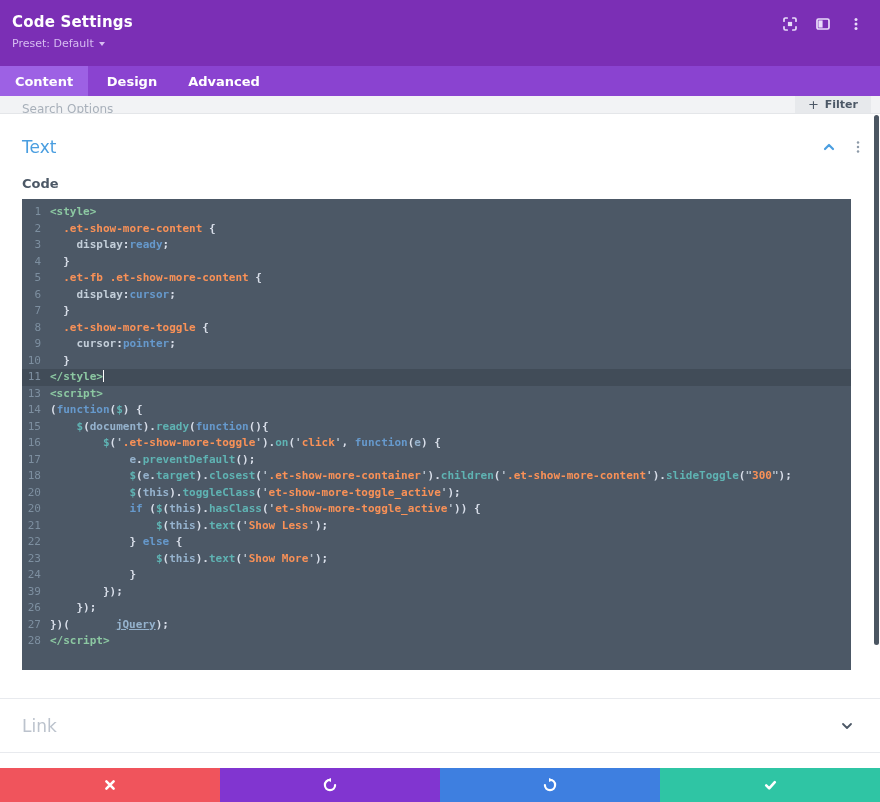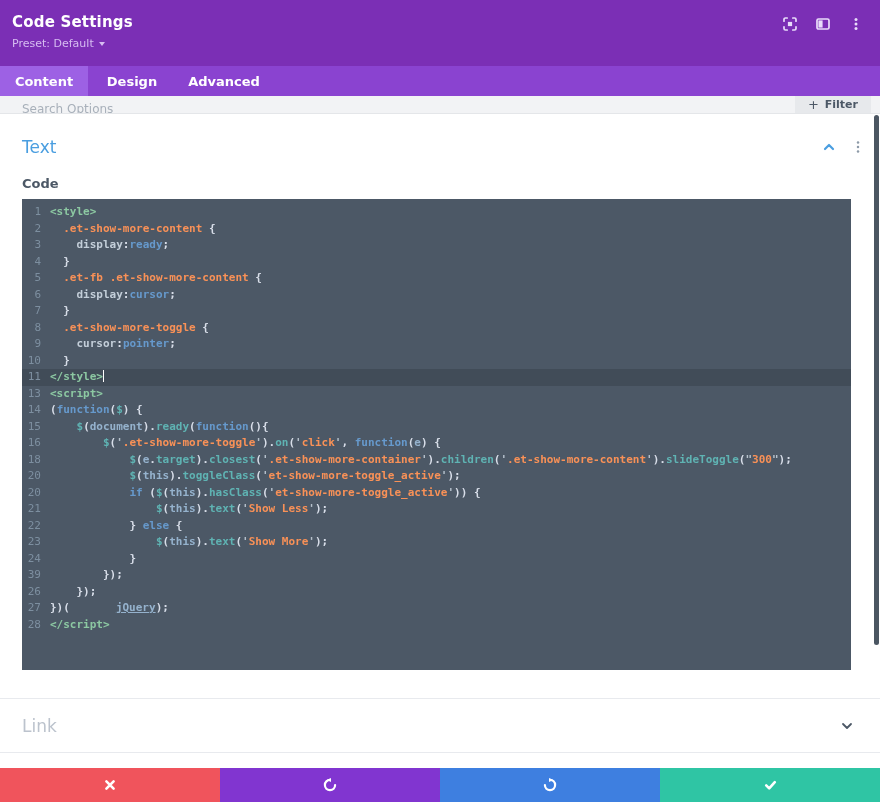--- a/index.html
+++ b/index.html
@@ -188,20 +188,24 @@
             </div>
             <div class="cm-line">
               <span class="cm-gutter">15</span>
               <span class="cm-code"><span class="t-pl" style="color: rgb(216, 222, 233);">    </span><span class="t-mth" style="color: rgb(95, 179, 179);">$</span><span class="t-pl" style="color: rgb(216, 222, 233);">(</span><span class="t-var" style="color: rgb(149, 178, 205);">document</span><span class="t-pl" style="color: rgb(216, 222, 233);">).</span><span class="t-mth" style="color: rgb(95, 179, 179);">ready</span><span class="t-pl" style="color: rgb(216, 222, 233);">(</span><span class="t-kw" style="color: rgb(102, 153, 204);">function</span><span class="t-pl" style="color: rgb(216, 222, 233);">(){</span></span>
             </div>
             <div class="cm-line">
               <span class="cm-gutter">16</span>
               <span class="cm-code"><span class="t-pl" style="color: rgb(216, 222, 233);">        </span><span class="t-mth" style="color: rgb(95, 179, 179);">$</span><span class="t-pl" style="color: rgb(216, 222, 233);">(</span><span class="t-qt" style="color: rgb(182, 193, 204);">'</span><span class="t-str" style="color: rgb(249, 145, 87);">.et-show-more-toggle</span><span class="t-qt" style="color: rgb(182, 193, 204);">'</span><span class="t-pl" style="color: rgb(216, 222, 233);">).</span><span class="t-mth" style="color: rgb(95, 179, 179);">on</span><span class="t-pl" style="color: rgb(216, 222, 233);">(</span><span class="t-qt" style="color: rgb(182, 193, 204);">'</span><span class="t-str" style="color: rgb(249, 145, 87);">click</span><span class="t-qt" style="color: rgb(182, 193, 204);">'</span><span class="t-pl" style="color: rgb(216, 222, 233);">, </span><span class="t-kw" style="color: rgb(102, 153, 204);">function</span><span class="t-pl" style="color: rgb(216, 222, 233);">(</span><span class="t-var" style="color: rgb(149, 178, 205);">e</span><span class="t-pl" style="color: rgb(216, 222, 233);">) {</span></span>
             </div>
             <div class="cm-line">
+              <span class="cm-gutter">17</span>
+              <span class="cm-code"><span class="t-pl" style="color: rgb(216, 222, 233);">            </span><span class="t-var" style="color: rgb(149, 178, 205);">e</span><span class="t-pl" style="color: rgb(216, 222, 233);">.</span><span class="t-mth" style="color: rgb(95, 179, 179);">preventDefault</span><span class="t-pl" style="color: rgb(216, 222, 233);">();</span></span>
+            </div>
+            <div class="cm-line">
               <span class="cm-gutter">18</span>
               <span class="cm-code"><span class="t-pl" style="color: rgb(216, 222, 233);">            </span><span class="t-mth" style="color: rgb(95, 179, 179);">$</span><span class="t-pl" style="color: rgb(216, 222, 233);">(</span><span class="t-var" style="color: rgb(149, 178, 205);">e</span><span class="t-pl" style="color: rgb(216, 222, 233);">.</span><span class="t-mth" style="color: rgb(95, 179, 179);">target</span><span class="t-pl" style="color: rgb(216, 222, 233);">).</span><span class="t-mth" style="color: rgb(95, 179, 179);">closest</span><span class="t-pl" style="color: rgb(216, 222, 233);">(</span><span class="t-qt" style="color: rgb(182, 193, 204);">'</span><span class="t-str" style="color: rgb(249, 145, 87);">.et-show-more-container</span><span class="t-qt" style="color: rgb(182, 193, 204);">'</span><span class="t-pl" style="color: rgb(216, 222, 233);">).</span><span class="t-mth" style="color: rgb(95, 179, 179);">children</span><span class="t-pl" style="color: rgb(216, 222, 233);">(</span><span class="t-qt" style="color: rgb(182, 193, 204);">'</span><span class="t-str" style="color: rgb(249, 145, 87);">.et-show-more-content</span><span class="t-qt" style="color: rgb(182, 193, 204);">'</span><span class="t-pl" style="color: rgb(216, 222, 233);">).</span><span class="t-mth" style="color: rgb(95, 179, 179);">slideToggle</span><span class="t-pl" style="color: rgb(216, 222, 233);">(</span><span class="t-qt" style="color: rgb(182, 193, 204);">"</span><span class="t-num" style="color: rgb(249, 145, 87);">300</span><span class="t-qt" style="color: rgb(182, 193, 204);">"</span><span class="t-pl" style="color: rgb(216, 222, 233);">);</span></span>
             </div>
             <div class="cm-line">
               <span class="cm-gutter">20</span>
               <span class="cm-code"><span class="t-pl" style="color: rgb(216, 222, 233);">            </span><span class="t-mth" style="color: rgb(95, 179, 179);">$</span><span class="t-pl" style="color: rgb(216, 222, 233);">(</span><span class="t-var" style="color: rgb(149, 178, 205);">this</span><span class="t-pl" style="color: rgb(216, 222, 233);">).</span><span class="t-mth" style="color: rgb(95, 179, 179);">toggleClass</span><span class="t-pl" style="color: rgb(216, 222, 233);">(</span><span class="t-qt" style="color: rgb(182, 193, 204);">'</span><span class="t-str" style="color: rgb(249, 145, 87);">et-show-more-toggle_active</span><span class="t-qt" style="color: rgb(182, 193, 204);">'</span><span class="t-pl" style="color: rgb(216, 222, 233);">);</span></span>
             </div>
             <div class="cm-line">
               <span class="cm-gutter">20</span>
               <span class="cm-code"><span class="t-pl" style="color: rgb(216, 222, 233);">            </span><span class="t-kw" style="color: rgb(102, 153, 204);">if</span><span class="t-pl" style="color: rgb(216, 222, 233);"> (</span><span class="t-mth" style="color: rgb(95, 179, 179);">$</span><span class="t-pl" style="color: rgb(216, 222, 233);">(</span><span class="t-var" style="color: rgb(149, 178, 205);">this</span><span class="t-pl" style="color: rgb(216, 222, 233);">).</span><span class="t-mth" style="color: rgb(95, 179, 179);">hasClass</span><span class="t-pl" style="color: rgb(216, 222, 233);">(</span><span class="t-qt" style="color: rgb(182, 193, 204);">'</span><span class="t-str" style="color: rgb(249, 145, 87);">et-show-more-toggle_active</span><span class="t-qt" style="color: rgb(182, 193, 204);">'</span><span class="t-pl" style="color: rgb(216, 222, 233);">)) {</span></span>

